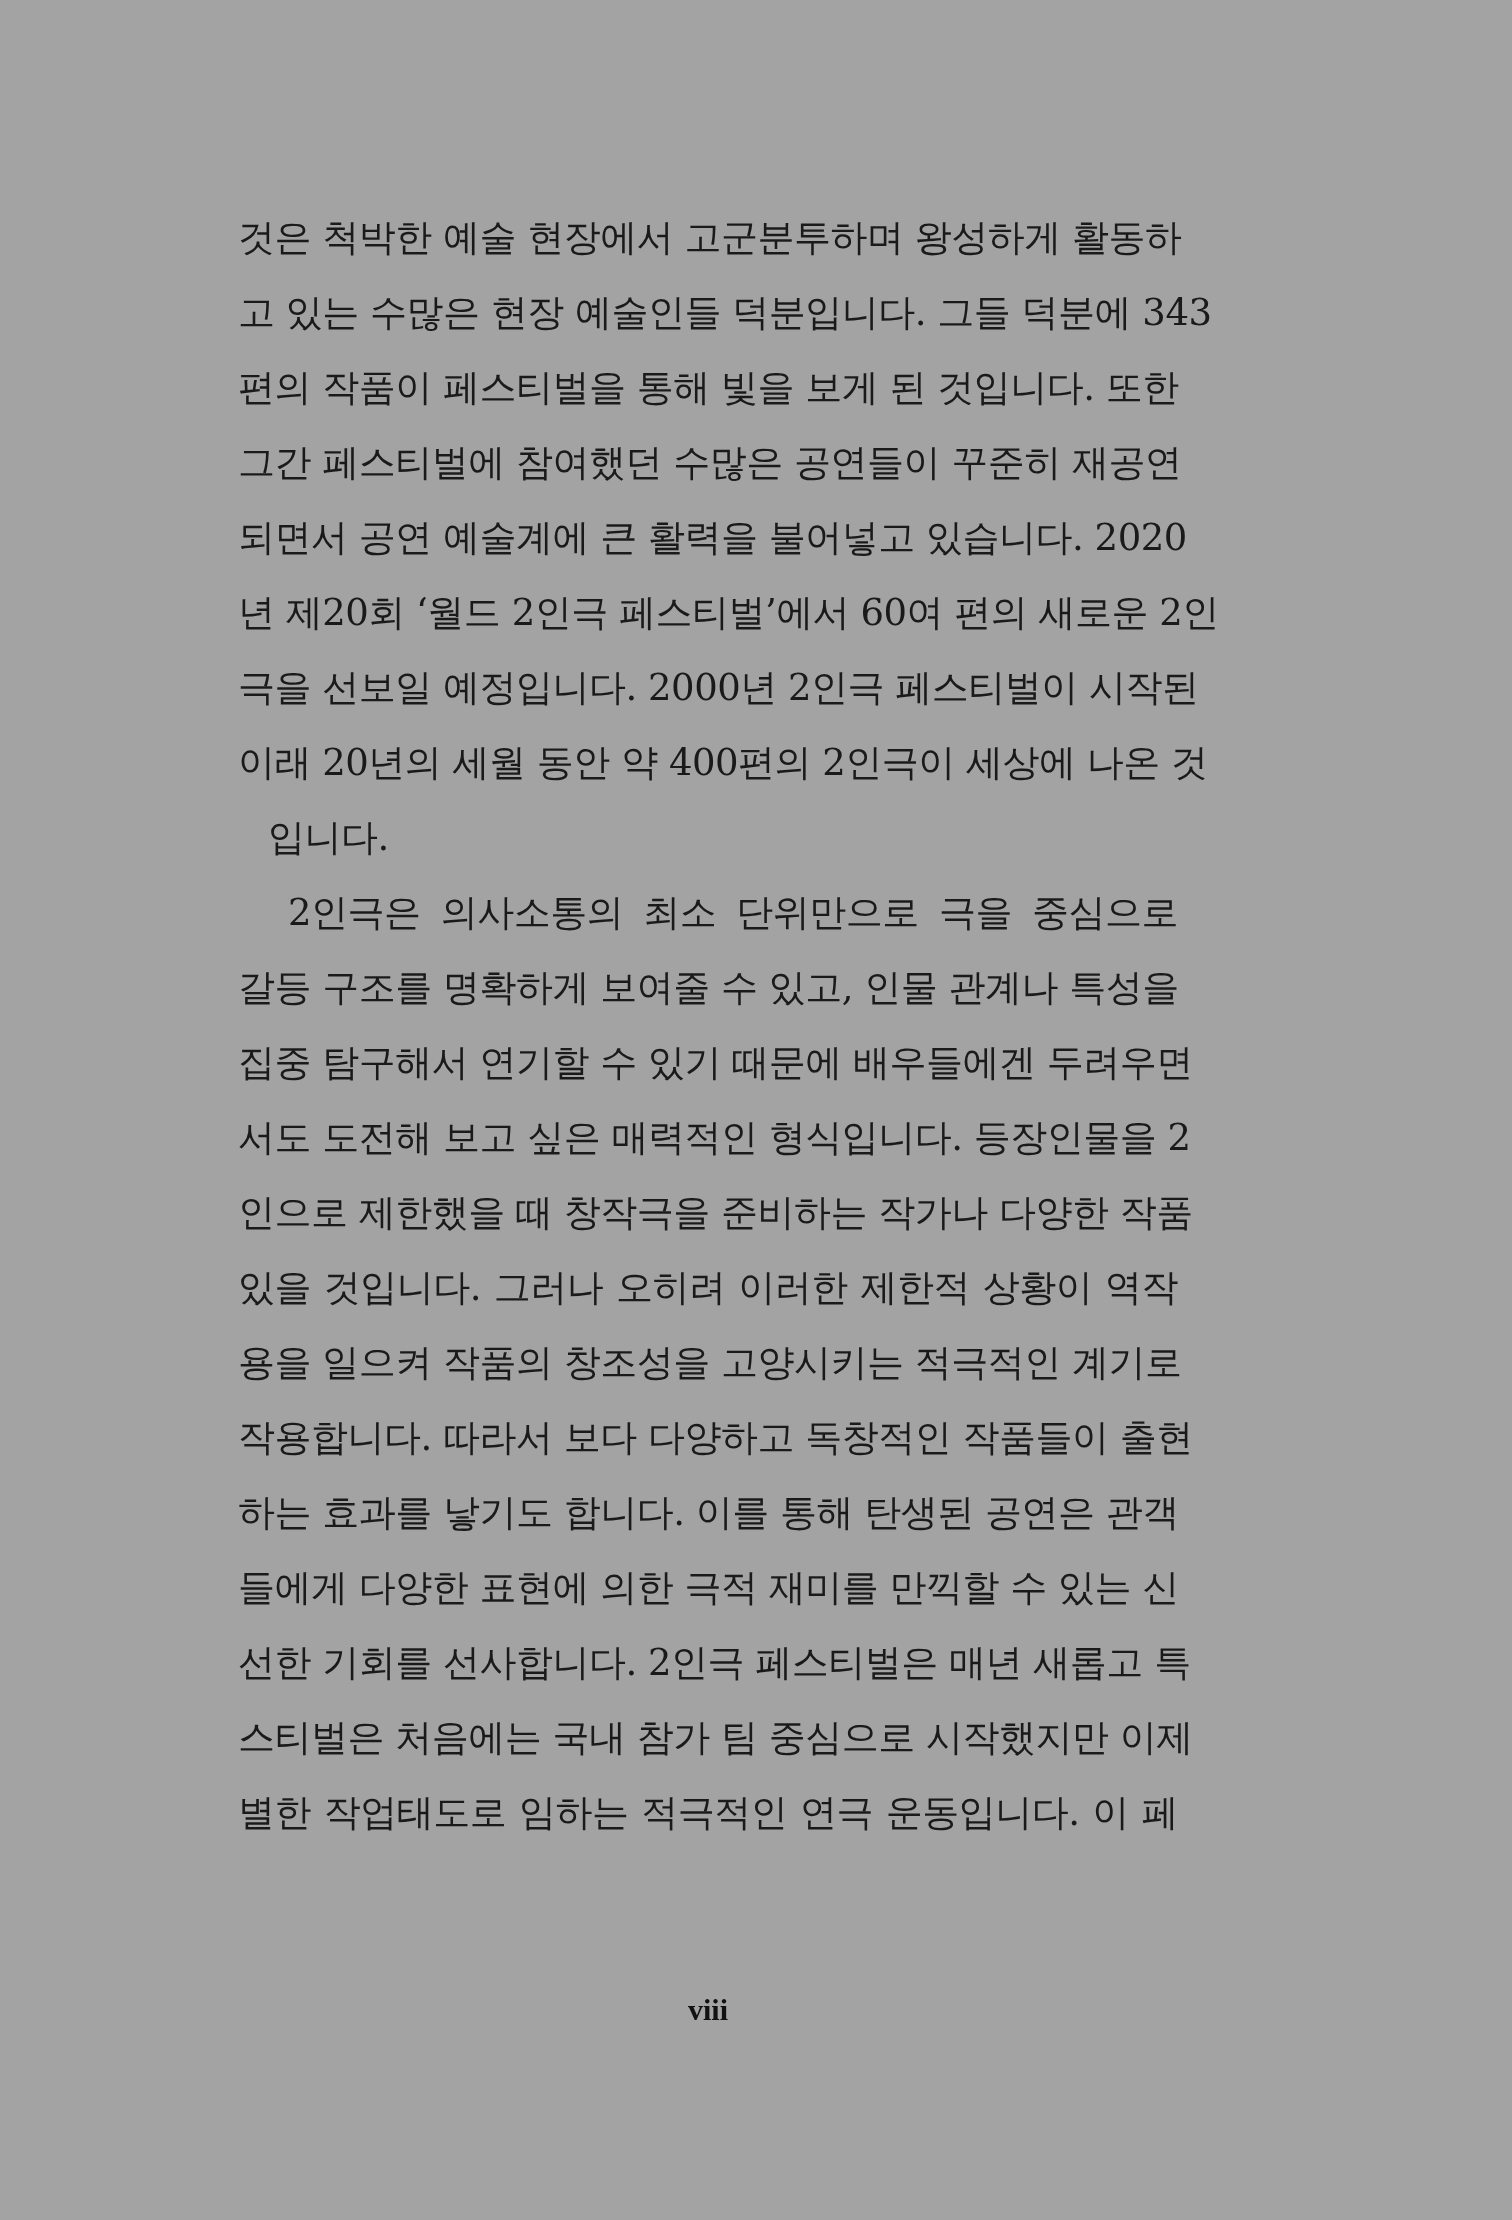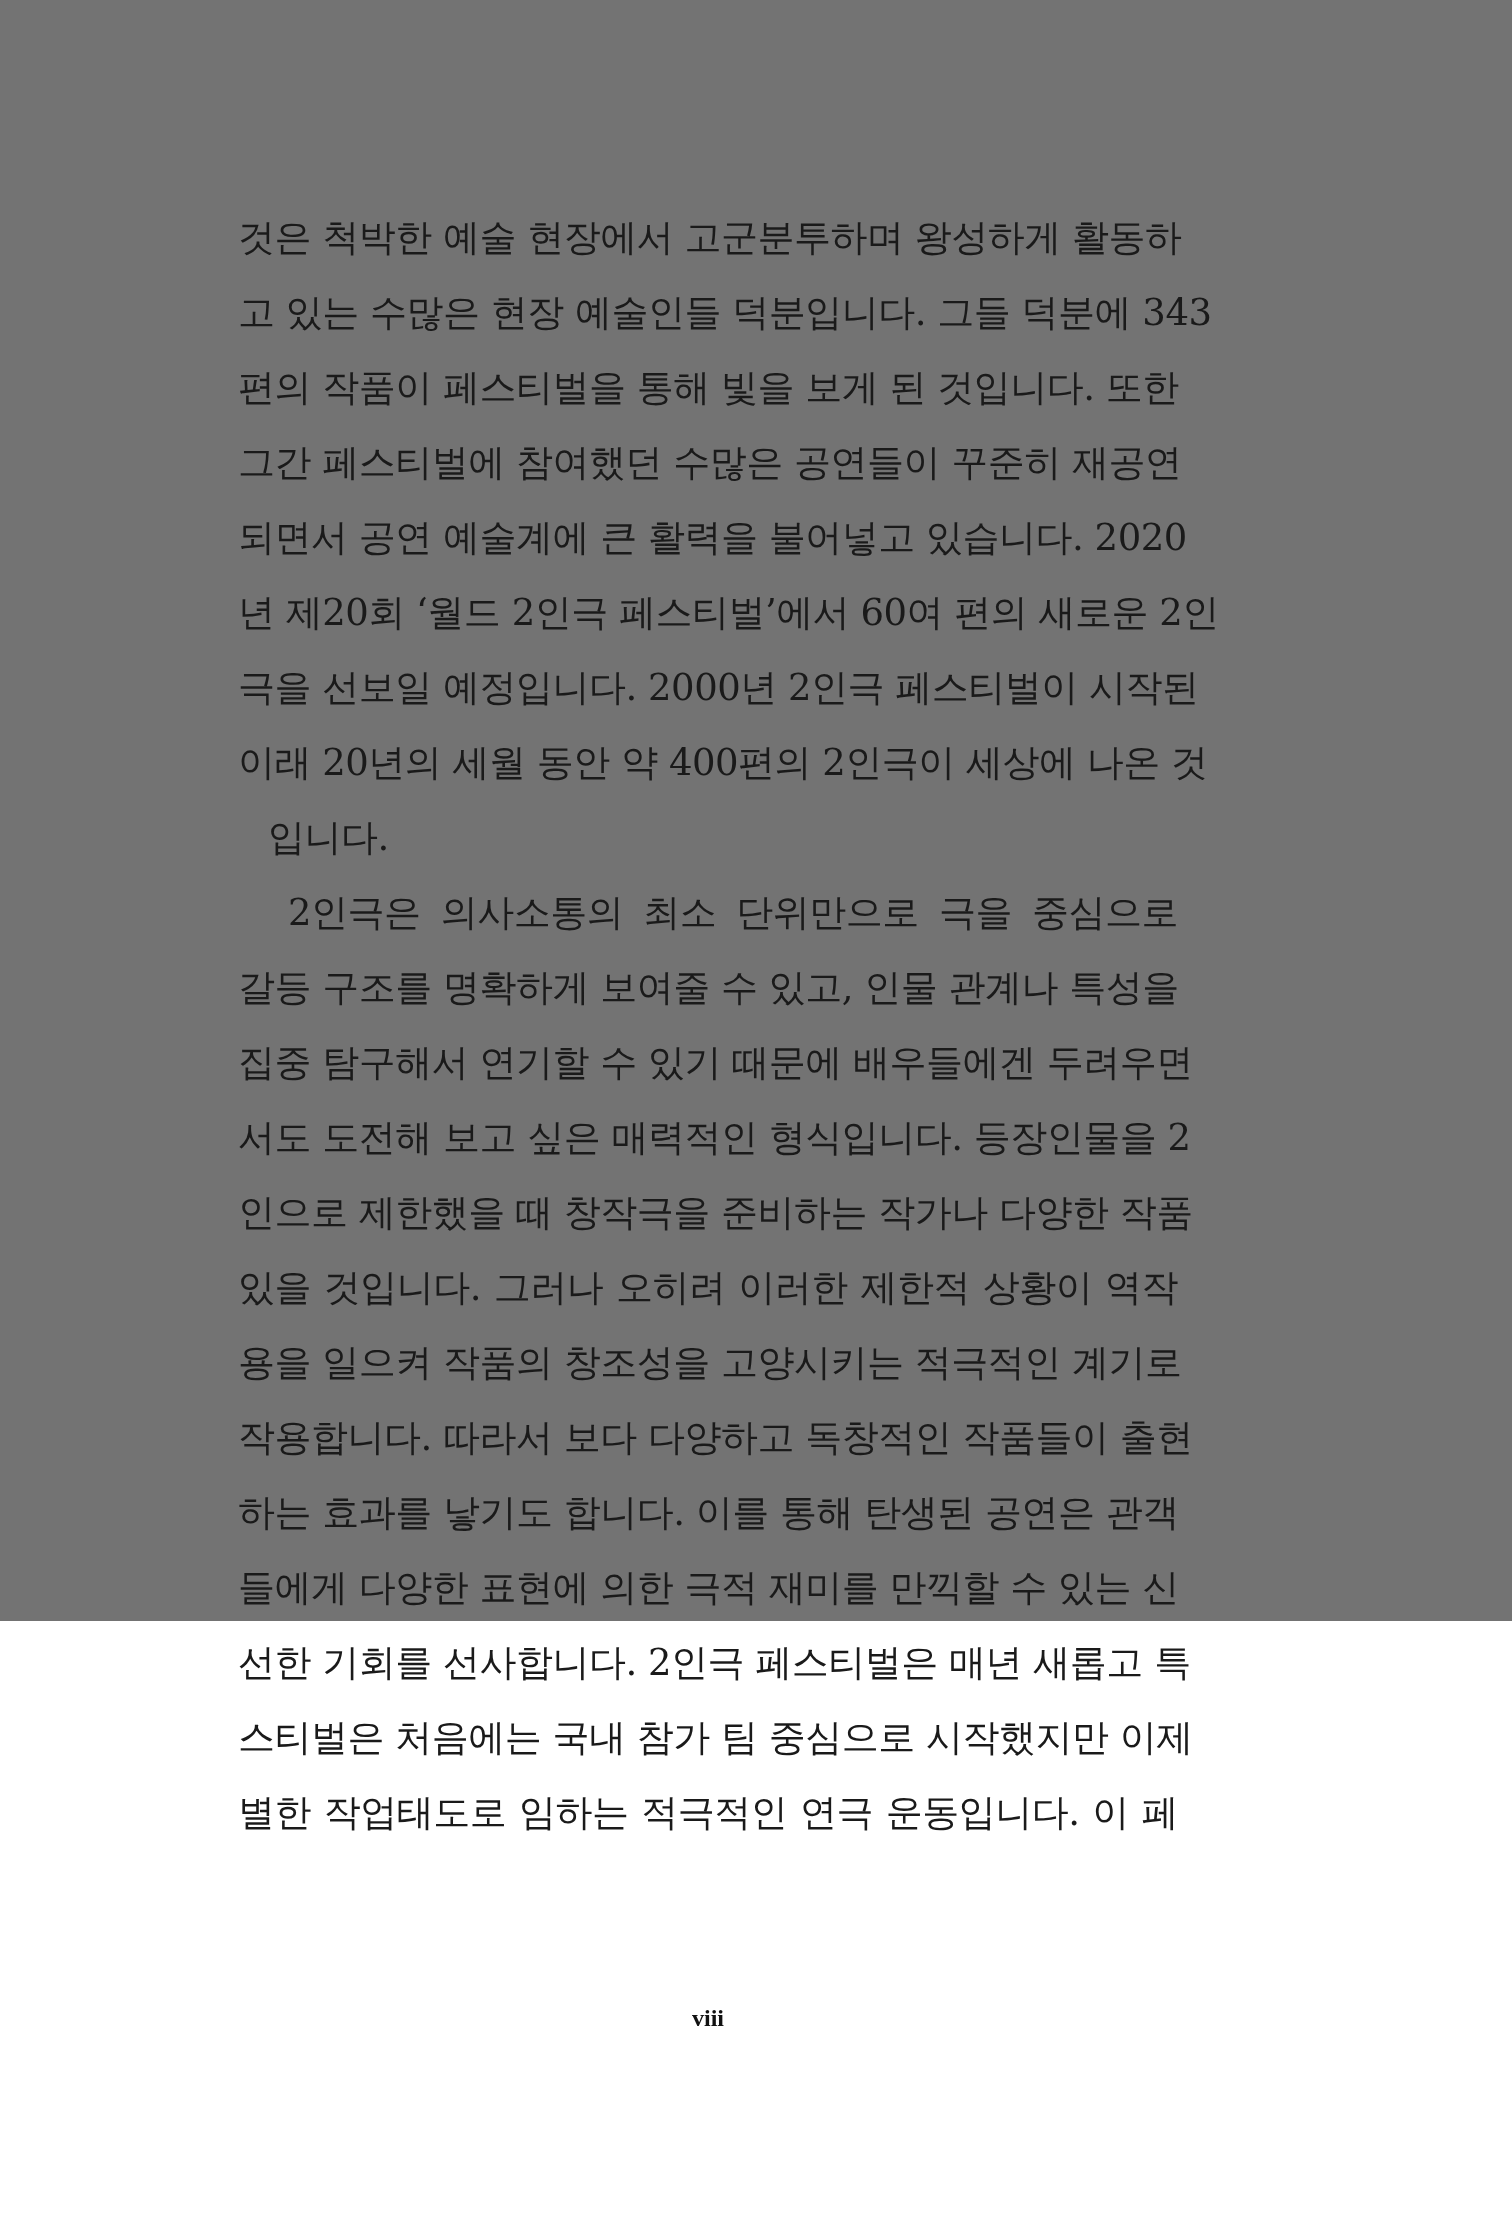--- a/index.html
+++ b/index.html
@@ -13,22 +13,22 @@
       position: relative;
       overflow: hidden;
       color: #1a1a1a;
       font-family: "DejaVu Serif", "Liberation Serif", serif;
     }
     .page {
       position: absolute;
       left: 0;
       top: 0;
       width: 1512px;
-      height: 1621px;
-      background: #737373;
+      height: 2220px;
+      background: #a3a3a3;
     }
     .text-block {
       position: absolute;
       left: 238px;
       top: 200px;
       width: 940px;
     }
     .line {
       display: block;
       height: 75px;
@@ -47,24 +47,23 @@
       padding-left: 50px;
     }
     .page-number {
       position: absolute;
       left: 608px;
       top: 1990px;
       width: 200px;
       text-align: center;
       font-family: "Liberation Serif", "DejaVu Serif", serif;
       font-weight: bold;
-      font-size: 24px;
+      font-size: 30px;
       line-height: 40px;
       color: #111111;
-      margin-top: 8px;
     }
   </style>
 </head>
 <body>
 
 <div class="page">
   <div class="text-block">
 
     <div class="paragraph">
       <span class="line">것은 척박한 예술 현장에서 고군분투하며 왕성하게 활동하</span>

